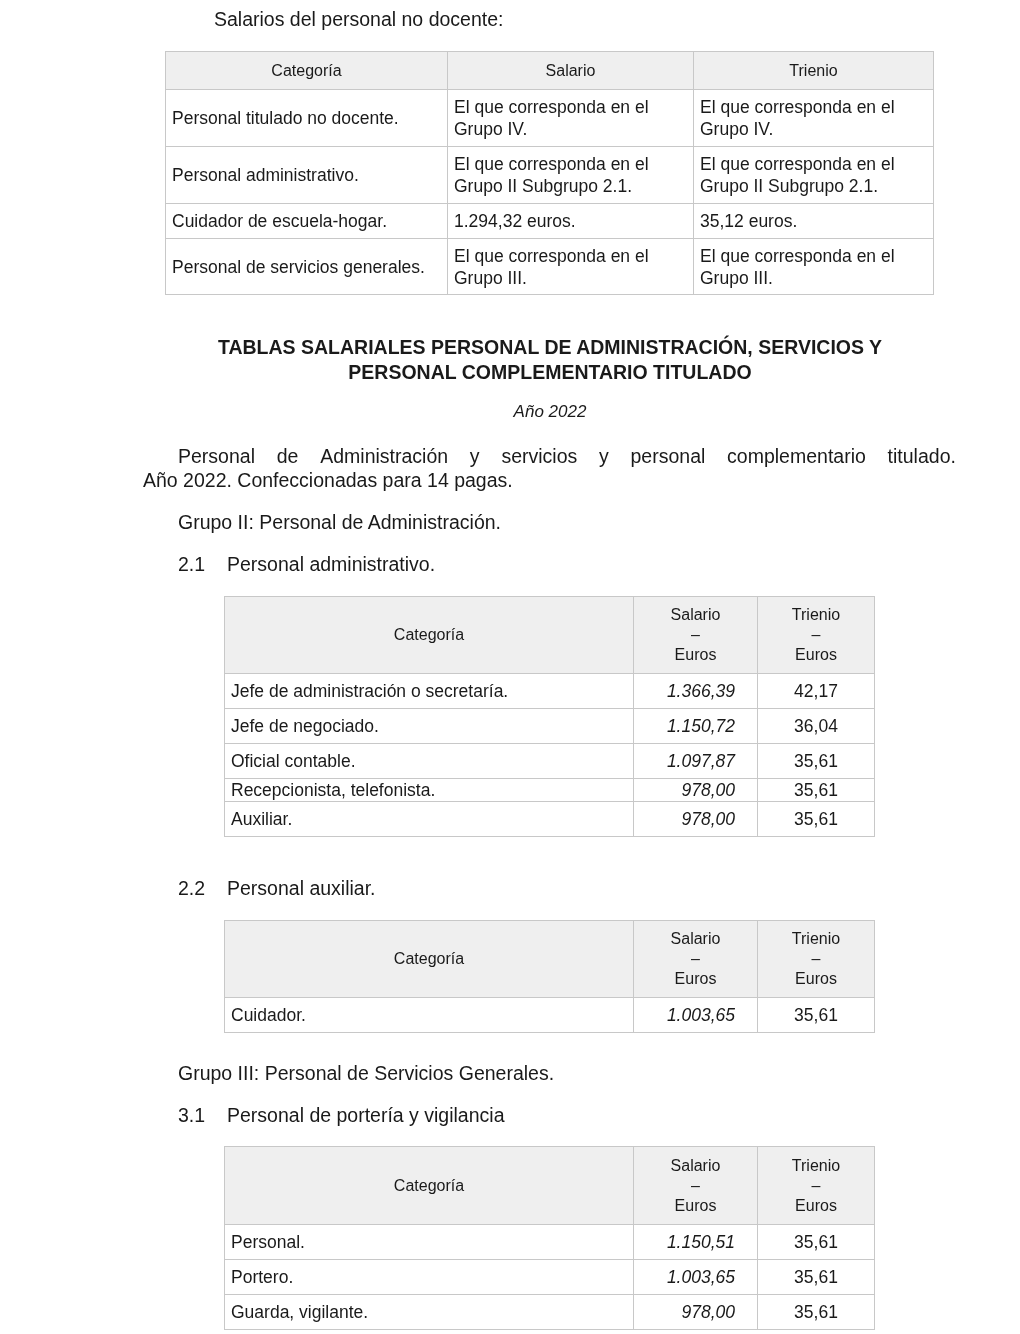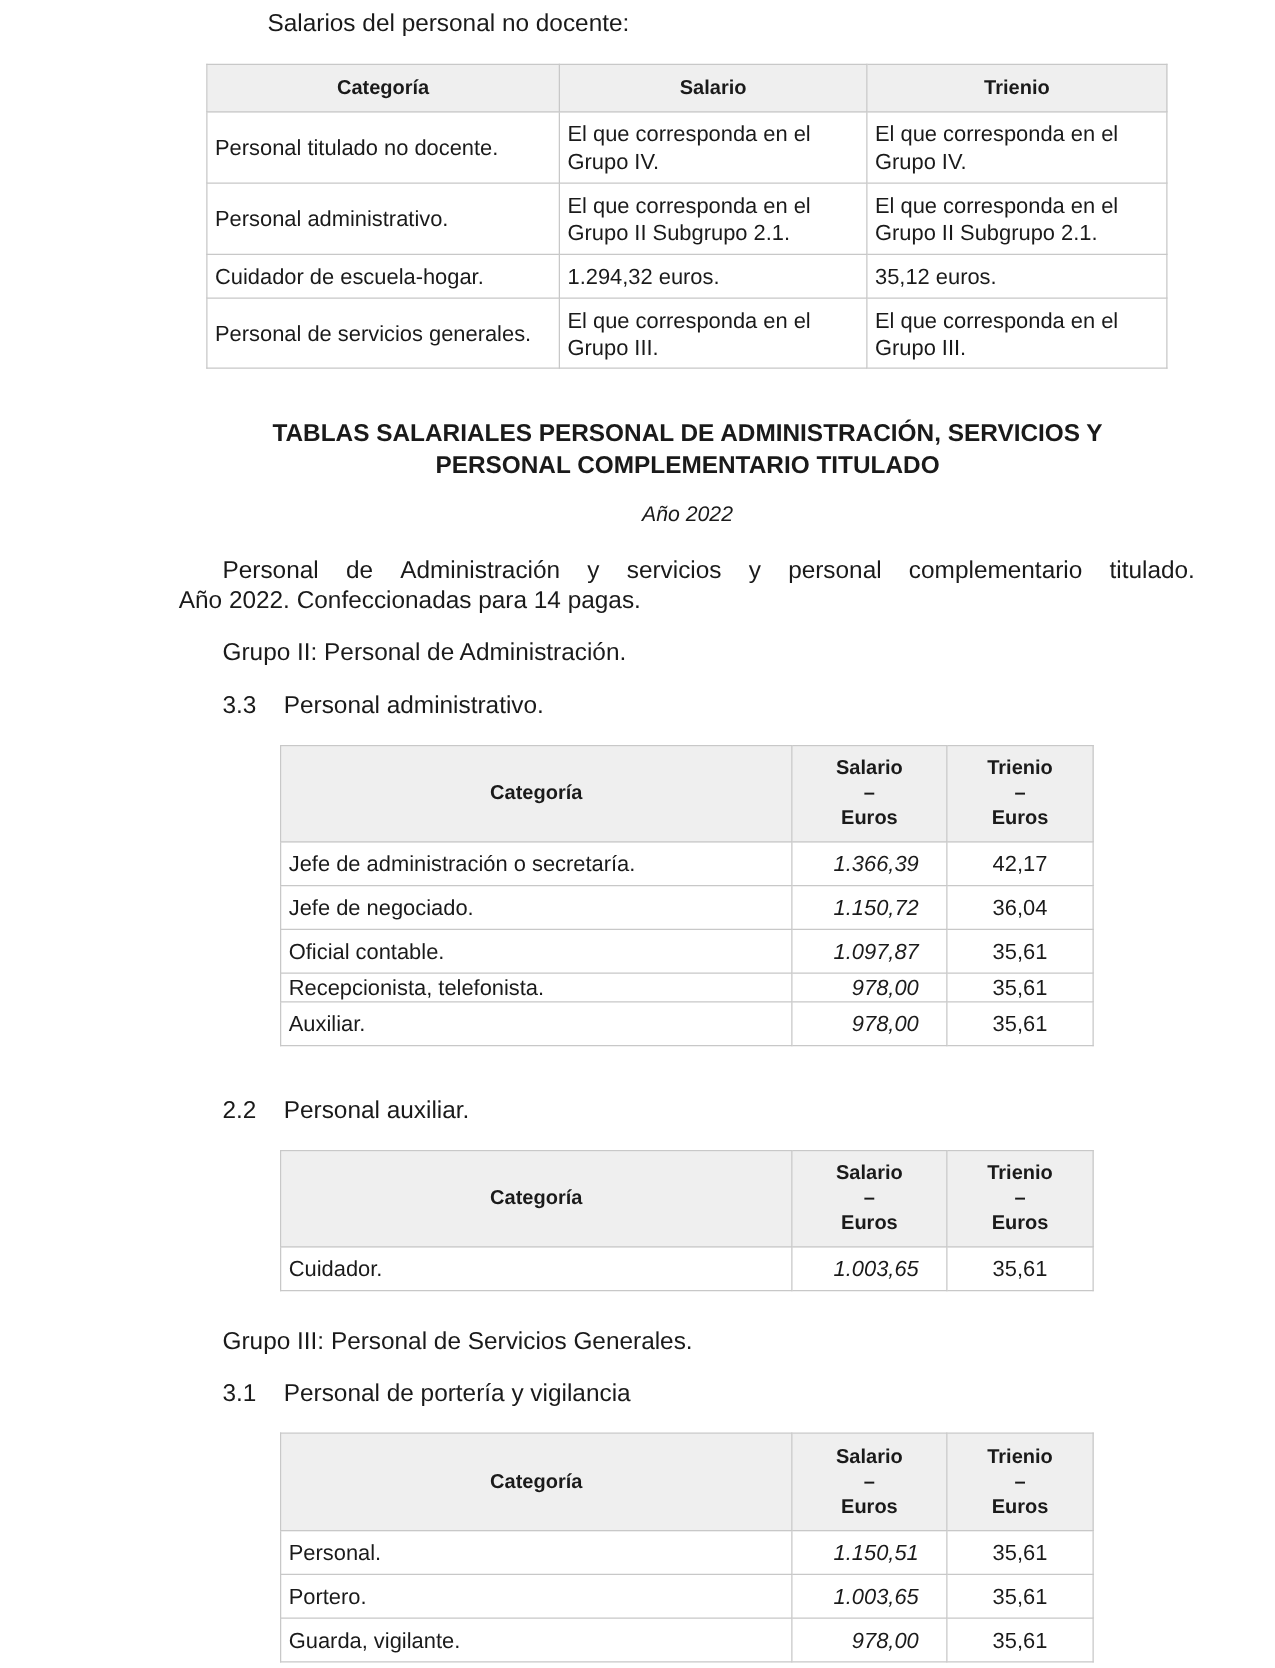--- a/index.html
+++ b/index.html
@@ -4,21 +4,21 @@
 <style>
   html, body { margin: 0; padding: 0; background: #ffffff; }
   body {
     width: 1020px; height: 1334px; overflow: hidden; position: relative;
     font-family: "Liberation Sans", sans-serif; color: #1a1a1a;
   }
   .abs { position: absolute; }
   .para { font-size: 19.5px; line-height: 24px; }
   table { border-collapse: collapse; position: absolute; font-size: 17.5px; }
   td, th { border: 1px solid #c8c8c8; }
-  th { background: #efefef; font-weight: bold; font-size: 16px; text-align: center; line-height: 20px; }
+  th { background: #efefef; font-weight: normal; font-size: 16px; text-align: center; line-height: 20px; }
   td { line-height: 22px; padding: 0 6px; }
   .t1 td { vertical-align: middle; }
   .num-r { text-align: right; padding-right: 22px; font-style: italic; }
   .num-c { text-align: center; }
   .title { font-weight: bold; font-size: 19.5px; text-align: center; line-height: 25px; }
   .year { font-style: italic; font-size: 17px; text-align: center; }
 </style>
 </head>
 <body>
 
@@ -67,21 +67,21 @@
   <span>y</span>
   <span>servicios</span>
   <span>y</span>
   <span>personal</span>
   <span>complementario</span>
   <span>titulado.</span>
 </div>
 <div class="abs para" style="left:143px; top:468px;">Año 2022. Confeccionadas para 14 pagas.</div>
 
 <div class="abs para" style="left:178px; top:510px;">Grupo II: Personal de Administración.</div>
-<div class="abs para" style="left:178px; top:552px;">3.3</div>
+<div class="abs para" style="left:178px; top:552px;">2.1</div>
 <div class="abs para" style="left:227px; top:552px;">Personal administrativo.</div>
 
 <table style="left:224px; top:596px; width:651px;">
   <tbody>
       <tr style="height:77px;">
     <th style="width:406px;">Categoría</th>
     <th style="width:121px;">
       <div>Salario</div>
       <div>–</div>
       <div>Euros</div>

